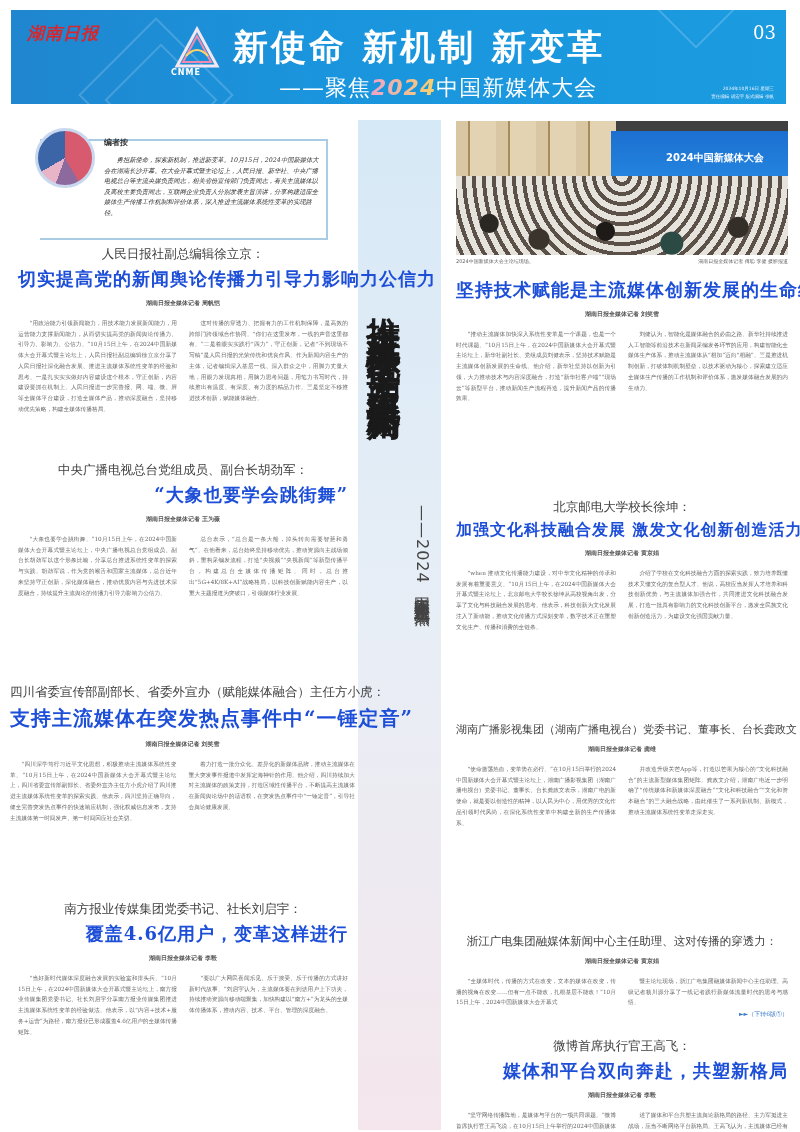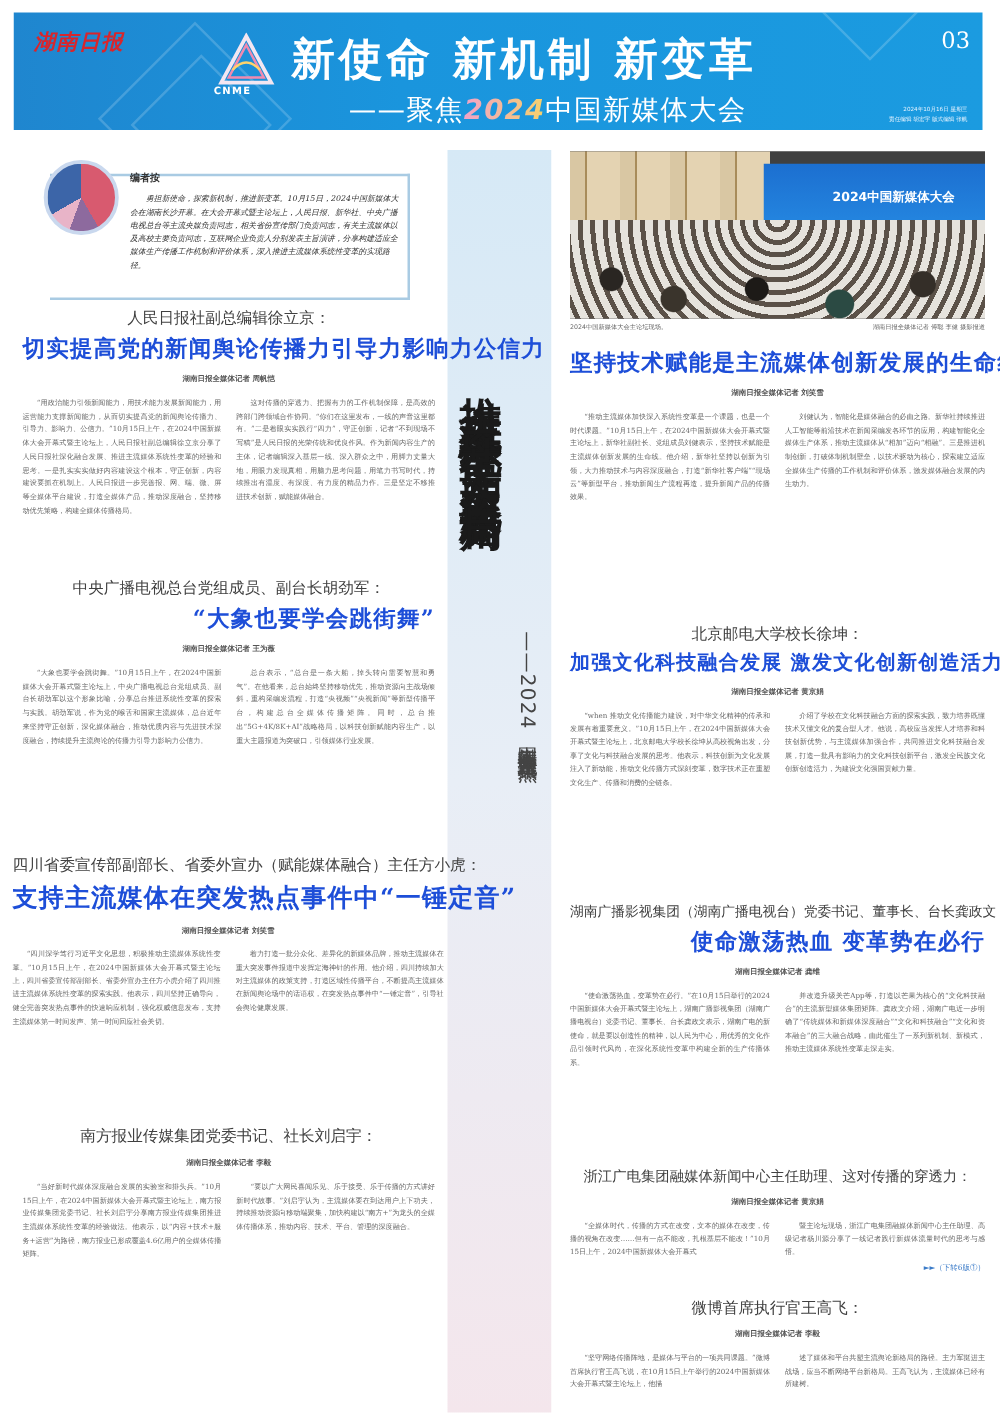--- a/index.html
+++ b/index.html
@@ -128,20 +128,21 @@
         <p>“四川深学笃行习近平文化思想，积极推动主流媒体系统性变革。”10月15日上午，在2024中国新媒体大会开幕式暨主论坛上，四川省委宣传部副部长、省委外宣办主任方小虎介绍了四川推进主流媒体系统性变革的探索实践。他表示，四川坚持正确导向，健全完善突发热点事件的快速响应机制，强化权威信息发布，支持主流媒体第一时间发声、第一时间回应社会关切。</p>
       </div>
     <div class="col">
         <p>着力打造一批分众化、差异化的新媒体品牌，推动主流媒体在重大突发事件报道中发挥定海神针的作用。他介绍，四川持续加大对主流媒体的政策支持，打造区域性传播平台，不断提高主流媒体在新闻舆论场中的话语权，在突发热点事件中“一锤定音”，引导社会舆论健康发展。</p>
       </div>
   </div>
 </div>
 
 <div class="article" style="left:18px;top:901px;width:330px;">
   <div class="kicker">南方报业传媒集团党委书记、社长刘启宇：</div>
+  <div class="headline" style="font-size:18px;margin-top:4px;">覆盖4.6亿用户，变革这样进行</div>
   <div class="byline">湖南日报全媒体记者 李毅</div>
   <div class="cols" style="height:170px;overflow:hidden;">
     <div class="col">
         <p>“当好新时代媒体深度融合发展的实验室和排头兵。”10月15日上午，在2024中国新媒体大会开幕式暨主论坛上，南方报业传媒集团党委书记、社长刘启宇分享南方报业传媒集团推进主流媒体系统性变革的经验做法。他表示，以“内容+技术+服务+运营”为路径，南方报业已形成覆盖4.6亿用户的全媒体传播矩阵。</p>
       </div>
     <div class="col">
         <p>“要以广大网民喜闻乐见、乐于接受、乐于传播的方式讲好新时代故事。”刘启宇认为，主流媒体要在到达用户上下功夫，持续推动资源向移动端聚集，加快构建以“南方+”为龙头的全媒体传播体系，推动内容、技术、平台、管理的深度融合。</p>
       </div>
   </div>
 </div>
@@ -168,21 +169,20 @@
         <p>“when 推动文化传播能力建设，对中华文化精神的传承和发展有着重要意义。”10月15日上午，在2024中国新媒体大会开幕式暨主论坛上，北京邮电大学校长徐坤从高校视角出发，分享了文化与科技融合发展的思考。他表示，科技创新为文化发展注入了新动能，推动文化传播方式深刻变革，数字技术正在重塑文化生产、传播和消费的全链条。</p>
       </div>
     <div class="col">
         <p>介绍了学校在文化科技融合方面的探索实践，致力培养既懂技术又懂文化的复合型人才。他说，高校应当发挥人才培养和科技创新优势，与主流媒体加强合作，共同推进文化科技融合发展，打造一批具有影响力的文化科技创新平台，激发全民族文化创新创造活力，为建设文化强国贡献力量。</p>
       </div>
   </div>
 </div>
 
 <div class="article" style="left:456px;top:722px;width:332px;">
   <div class="kicker" style="font-size:11px;">湖南广播影视集团（湖南广播电视台）党委书记、董事长、台长龚政文：</div>
-  <div class="headline" style="font-size:18px;margin-top:4px;">使命激荡热血 变革势在必行</div>
   <div class="byline">湖南日报全媒体记者 龚维</div>
   <div class="cols" style="height:150px;overflow:hidden;">
     <div class="col">
         <p>“使命激荡热血，变革势在必行。”在10月15日举行的2024中国新媒体大会开幕式暨主论坛上，湖南广播影视集团（湖南广播电视台）党委书记、董事长、台长龚政文表示，湖南广电的新使命，就是要以创造性的精神，以人民为中心，用优秀的文化作品引领时代风尚，在深化系统性变革中构建全新的生产传播体系。</p>
       </div>
     <div class="col">
         <p>并改造升级关芒App等，打造以芒果为核心的“文化科技融合”的主流新型媒体集团矩阵。龚政文介绍，湖南广电近一步明确了“传统媒体和新媒体深度融合”“文化和科技融合”“文化和资本融合”的三大融合战略，由此催生了一系列新机制、新模式，推动主流媒体系统性变革走深走实。</p>
       </div>
   </div>
 </div>
@@ -196,20 +196,21 @@
       </div>
     <div class="col">
         <p>暨主论坛现场，浙江广电集团融媒体新闻中心主任助理、高级记者杨川源分享了一线记者践行新媒体流量时代的思考与感悟。</p>
       </div>
   </div>
   <div class="cont"><span>►►</span><span>（下转6版①）</span></div>
 </div>
 
 <div class="article" style="left:456px;top:1038px;width:332px;">
   <div class="kicker">微博首席执行官王高飞：</div>
+  <div class="headline" style="font-size:18px;margin-top:4px;">媒体和平台双向奔赴，共塑新格局</div>
   <div class="byline">湖南日报全媒体记者 李毅</div>
   <div class="cols" style="height:34px;overflow:hidden;">
     <div class="col">
         <p>“坚守网络传播阵地，是媒体与平台的一项共同课题。”微博首席执行官王高飞说，在10月15日上午举行的2024中国新媒体大会开幕式暨主论坛上，他描</p>
       </div>
     <div class="col">
         <p>述了媒体和平台共塑主流舆论新格局的路径。主力军挺进主战场，应当不断网络平台新格局。王高飞认为，主流媒体已经有所建树。</p>
       </div>
   </div>
 

